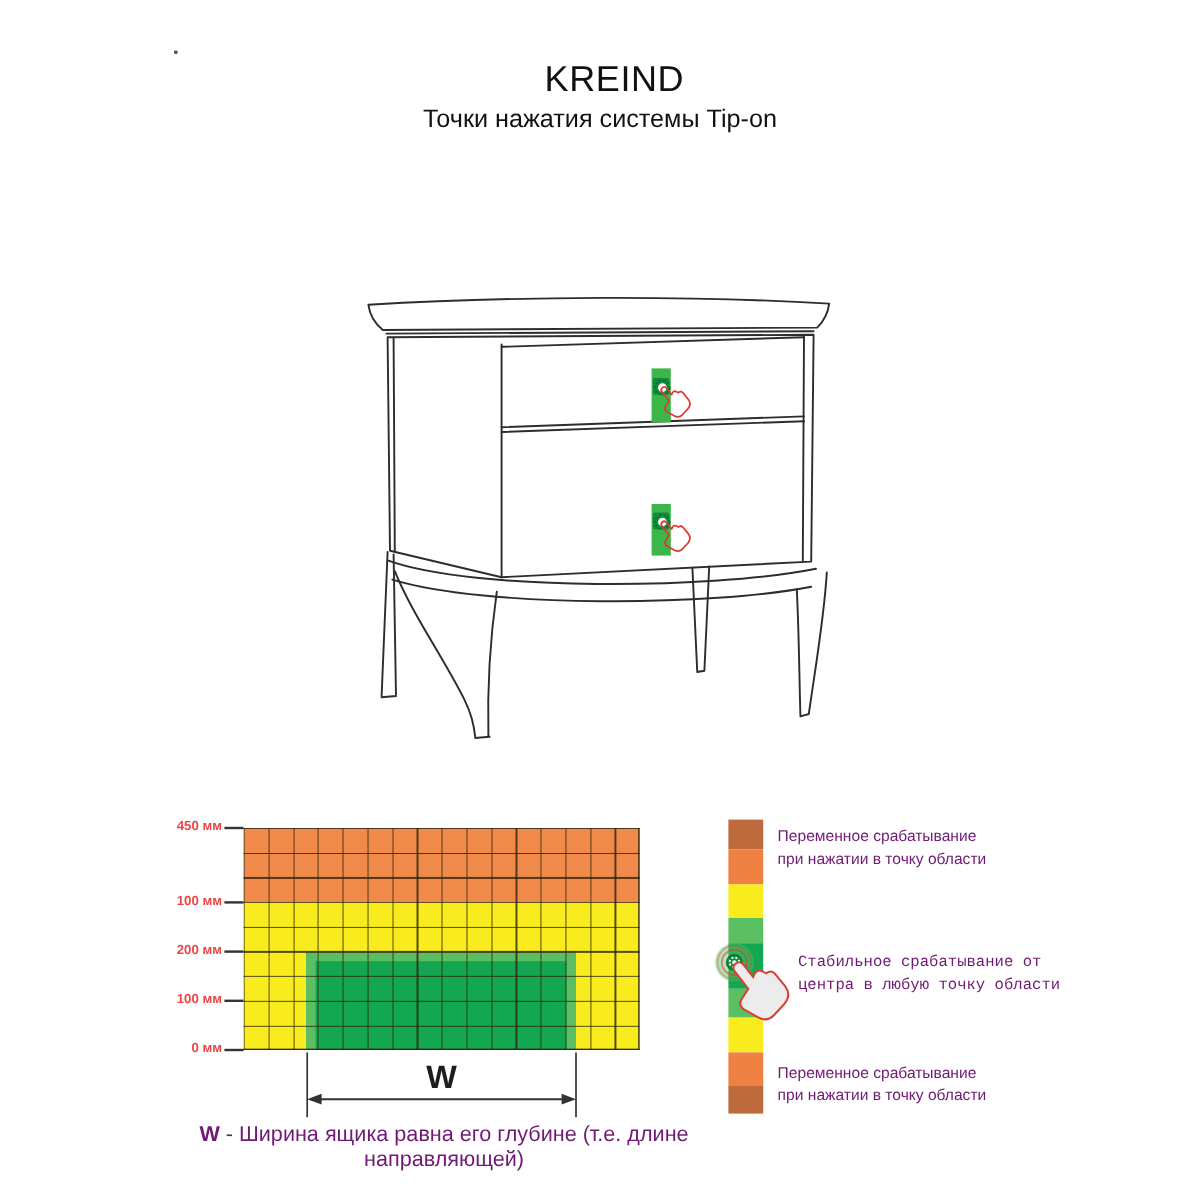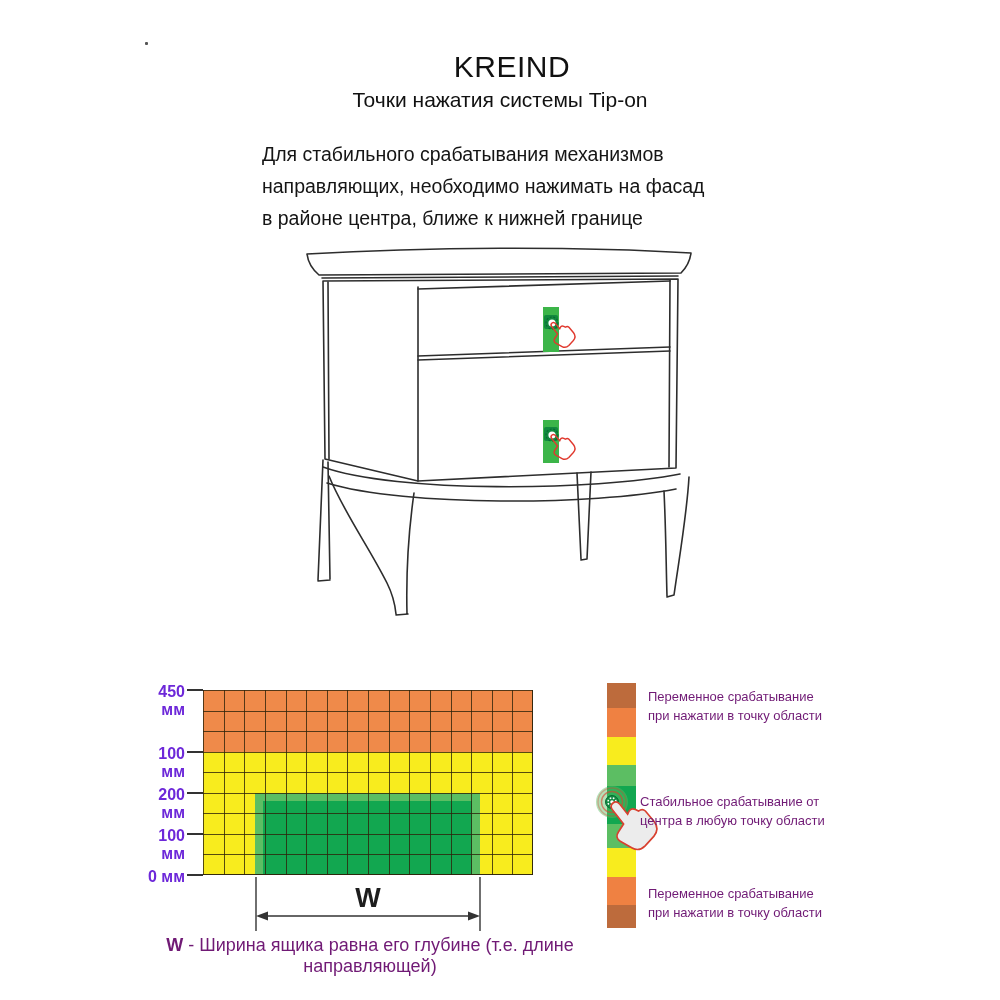--- a/index.html
+++ b/index.html
@@ -3,21 +3,21 @@
 <meta charset="utf-8">
 <style>
   html,body{margin:0;padding:0;background:#fff;}
   #page{position:relative;width:1000px;height:1000px;background:#fff;overflow:hidden;
         font-family:"Liberation Sans","DejaVu Sans",sans-serif;color:#1a1a1a;}
   .abs{position:absolute;}
   .title{font-size:30px;font-weight:500;letter-spacing:.5px;color:#111;}
   .subtitle{font-size:21px;color:#111;}
   .intro{font-size:19.5px;line-height:32px;color:#151515;}
   .center{width:1000px;text-align:center;}
-  .axis-label{font-size:16px;font-weight:bold;color:#6d28d9;width:52px;text-align:right;}
+  .axis-label{font-size:11px;font-weight:bold;color:#ef4444;width:52px;text-align:right;}
   .tick{height:2px;background:#333;}
   .grid{left:203px;top:690px;width:330px;height:185px;}
   .grid .band,.grid .zone,.grid .lines{position:absolute;}
   .grid .lines{left:0;top:0;right:0;bottom:0;
     border-right:1px solid rgba(45,35,10,.8);border-bottom:1px solid rgba(45,35,10,.8);
     background-image:
       repeating-linear-gradient(to right, rgba(45,35,10,.8) 0 1px, transparent 1px 20.625px),
       repeating-linear-gradient(to bottom, rgba(45,35,10,.8) 0 1px, transparent 1px 20.556px);}
   .wlabel{font-size:27px;font-weight:bold;color:#1d1d1d;width:224px;text-align:center;}
   .caption{font-size:18px;color:#701a75;width:460px;text-align:center;}
@@ -33,25 +33,20 @@
 </head>
 <body>
 
 <div id="page">
 
   <div class="abs speck" style="left:145px;top:42px;"></div>
 
   <div class="abs center title" style="top:50px;padding-left:12px;">KREIND</div>
   <div class="abs center subtitle" style="top:88px;">Точки нажатия системы Tip-on</div>
 
-  <div class="abs" style="left:262px;top:138px;">
-    <div class="intro">Для стабильного срабатывания механизмов</div>
-    <div class="intro">направляющих, необходимо нажимать на фасад</div>
-    <div class="intro">в районе центра, ближе к нижней границе</div>
-  </div>
 
   <svg class="abs furn" style="left:295px;top:243px;" width="410" height="382" viewBox="0 0 410 382">
 
     <path class="solid" d="M12,11 C130,4 280,3 396,10 C395,18 391,25 386,30 L24,32 C18,27 13,19 12,11 Z"></path>
     <path d="M27,35 L383,33"></path>
 
     <path class="solid" d="M28,38 L383,36 L381,225 L123,238 L30,216 Z"></path>
     <path d="M33,39 L34,216"></path>
     <path d="M123,44 L123,238"></path>
     <path d="M375,37 L374,224"></path>
@@ -135,21 +130,21 @@
     <circle cx="22" cy="24" r="6.5" fill="#118a41" stroke="#0a6b33" stroke-width="1"></circle>
     <circle cx="22" cy="24" r="4" fill="none" stroke="#fff" stroke-width="1.6" stroke-dasharray="1.6,1.6"></circle>
     <circle cx="22" cy="24" r="1.8" fill="#fff" stroke="none"></circle>
     <path transform="translate(23,25) rotate(-38) scale(2.1) translate(0,17)" d="M-2.2,-6 L-2.2,-14.5 Q-2.2,-17 0,-17 Q2.2,-17 2.2,-14.5 L2.2,-8.5 L3.5,-9.2 Q5.5,-10 6.5,-8 L7.2,-6.5 Q9.5,-6.5 9.8,-4.5 L10,2 Q10,6.5 5.5,7.5 L-0.5,8.5 Q-4.5,9 -6,5.5 L-8.5,-0.5 Q-9.5,-3.5 -6.5,-4.5 Z" fill="#ececec" stroke="#d8402f" stroke-width="0.8"></path>
   </svg>
 
   <div class="abs legend-text" style="left:648px;top:687px;">
     <div>Переменное срабатывание</div>
     <div>при нажатии в точку области</div>
   </div>
-  <div class="abs legend-text" style="left:640px;top:792px;">
+  <div class="abs legend-text" style="left:665px;top:792px;font-family:Liberation Mono, monospace;">
     <div>Стабильное срабатывание от</div>
     <div>центра в любую точку области</div>
   </div>
   <div class="abs legend-text" style="left:648px;top:884px;">
     <div>Переменное срабатывание</div>
     <div>при нажатии в точку области</div>
   </div>
 
 </div>
 

